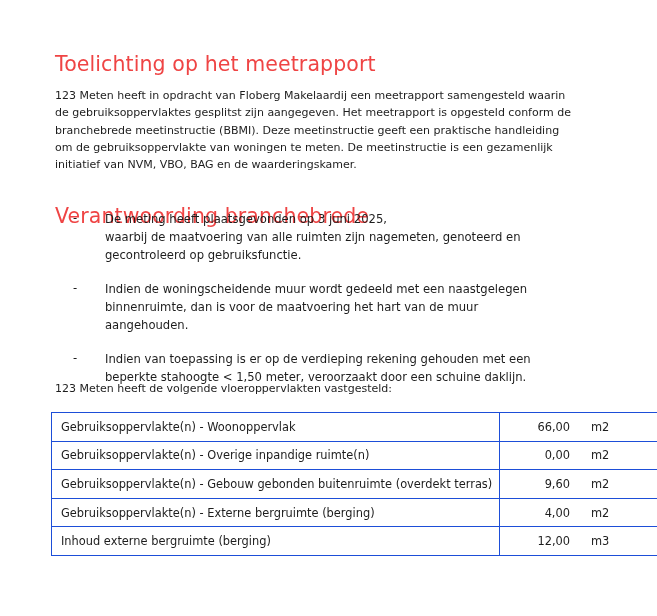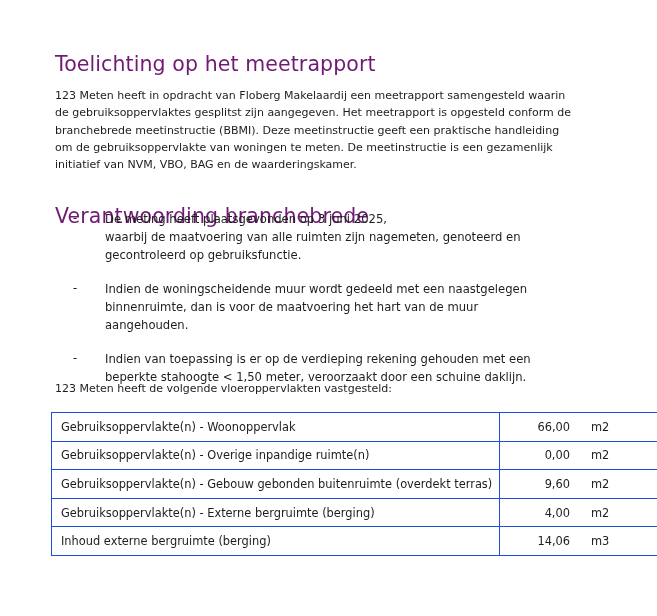--- a/index.html
+++ b/index.html
@@ -26,21 +26,21 @@
 
   
   .heading {
     position: absolute;
     left: 55px;
     font-family: "DejaVu Sans", "Liberation Sans", sans-serif;
     font-weight: 400;
     font-size: 20.5px;
     line-height: 26px;
     letter-spacing: 0.1px;
-    color: #701a75;
+    color: #ef4444;
     white-space: nowrap;
     margin-top: 32px;
   }
   #heading-main  { top: 19px; }
   #heading-sub   { top: 171px; }
 
   
   .para {
     position: absolute;
     left: 55px;
@@ -170,19 +170,19 @@
         <td class="cell-value">9,60</td>
         <td class="cell-unit">m2</td>
       </tr>
       <tr>
         <td class="cell-label">Gebruiksoppervlakte(n) - Externe bergruimte (berging)</td>
         <td class="cell-value">4,00</td>
         <td class="cell-unit">m2</td>
       </tr>
       <tr>
         <td class="cell-label">Inhoud externe bergruimte (berging)</td>
-        <td class="cell-value">14,06</td>
+        <td class="cell-value">12,00</td>
         <td class="cell-unit">m3</td>
       </tr>
     </tbody>
   </table>
 
 </div>
 
 </body></html>

